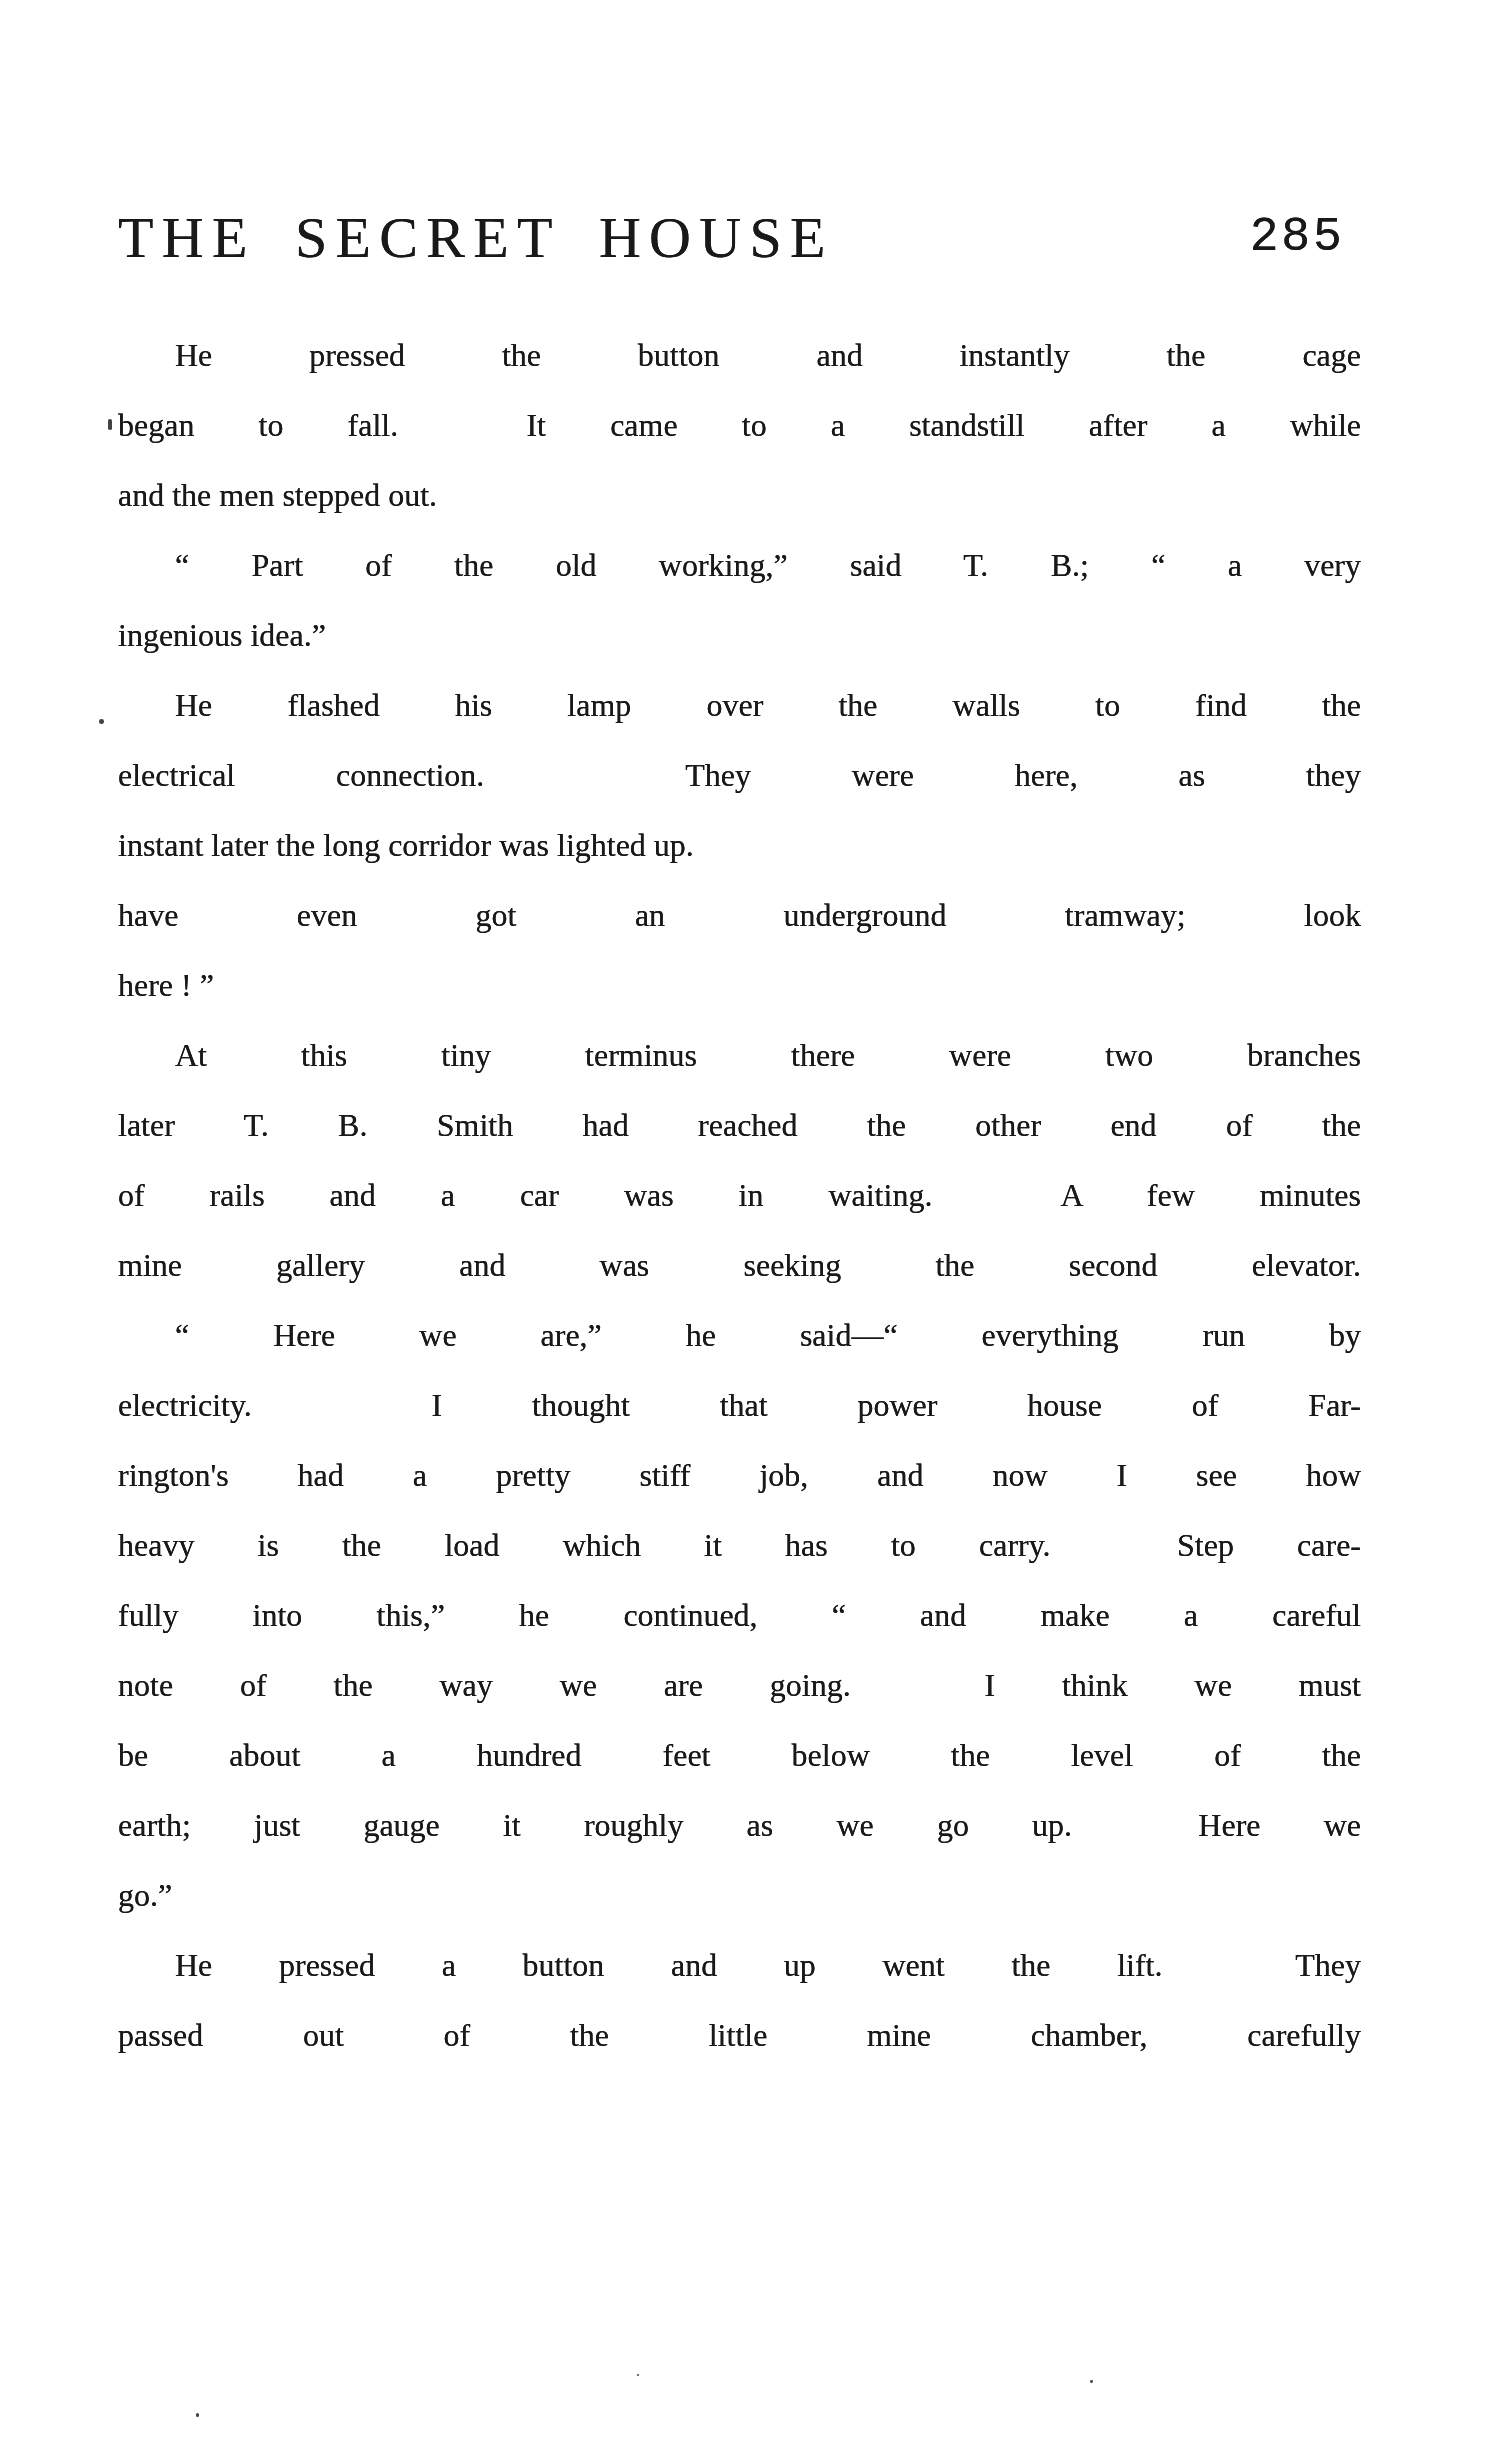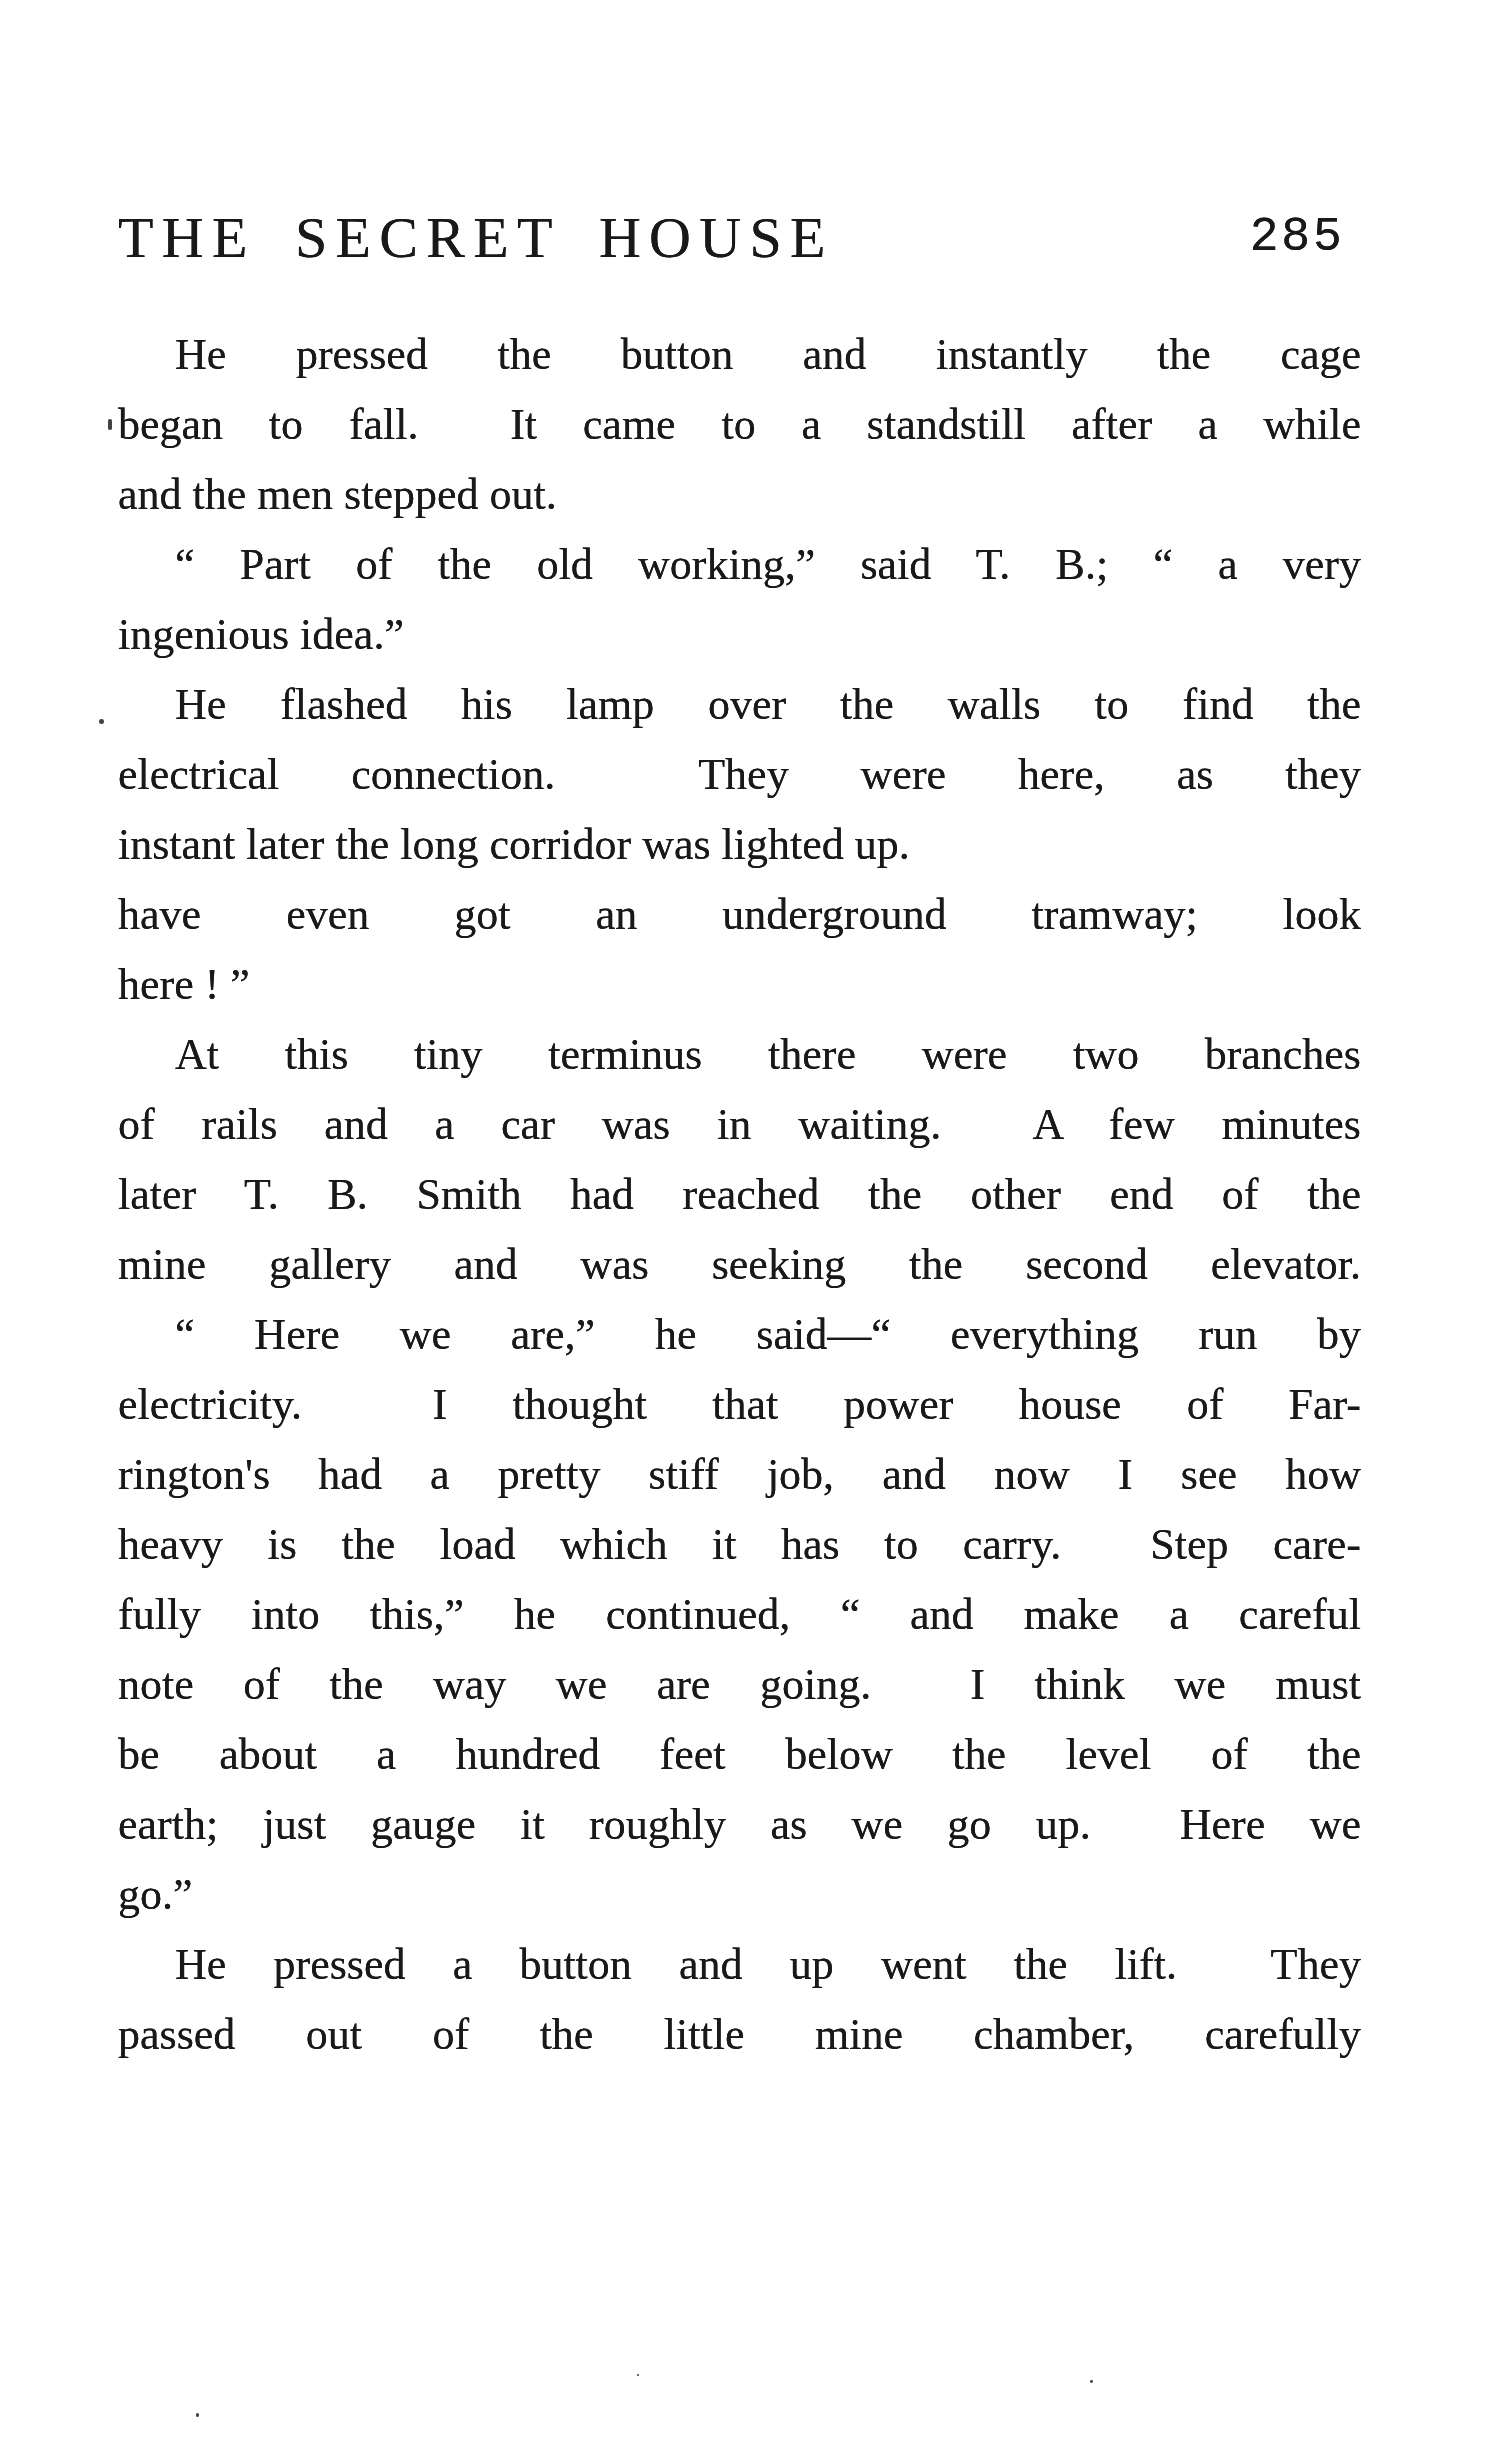--- a/index.html
+++ b/index.html
@@ -38,21 +38,21 @@
   }
   .body-text {
     position: absolute;
     left: 118px;
     width: 1243px;
     top: 320px;
   }
   .line {
     height: 70px;
     line-height: 70px;
-    font-size: 44px;
+    font-size: 32px;
     white-space: pre-wrap;
     text-shadow: 0 0 0.6px currentColor;
   }
   .line.justify {
     text-align: justify;
     text-align-last: justify;
   }
   .line.indent { padding-left: 57px; }
   .speckle {
     position: absolute;
@@ -76,22 +76,22 @@
       <div class="line justify">began to fall.  It came to a standstill after a while</div>
       <div class="line">and the men stepped out.</div>
       <div class="line indent justify">“ Part of the old working,” said T. B.; “ a very</div>
       <div class="line">ingenious idea.”</div>
       <div class="line indent justify">He flashed his lamp over the walls to find the</div>
       <div class="line justify">electrical connection.  They were here, as they</div>
       <div class="line">instant later the long corridor was lighted up.</div>
       <div class="line justify">have even got an underground tramway; look</div>
       <div class="line">here ! ”</div>
       <div class="line indent justify">At this tiny terminus there were two branches</div>
+      <div class="line justify">later T. B. Smith had reached the other end of the</div>
       <div class="line justify">of rails and a car was in waiting.  A few minutes</div>
-      <div class="line justify">later T. B. Smith had reached the other end of the</div>
       <div class="line justify">mine gallery and was seeking the second elevator.</div>
       <div class="line indent justify">“ Here we are,” he said—“ everything run by</div>
       <div class="line justify">electricity.  I thought that power house of Far-</div>
       <div class="line justify">rington's had a pretty stiff job, and now I see how</div>
       <div class="line justify">heavy is the load which it has to carry.  Step care-</div>
       <div class="line justify">fully into this,” he continued, “ and make a careful</div>
       <div class="line justify">note of the way we are going.  I think we must</div>
       <div class="line justify">be about a hundred feet below the level of the</div>
       <div class="line justify">earth; just gauge it roughly as we go up.  Here we</div>
       <div class="line">go.”</div>

